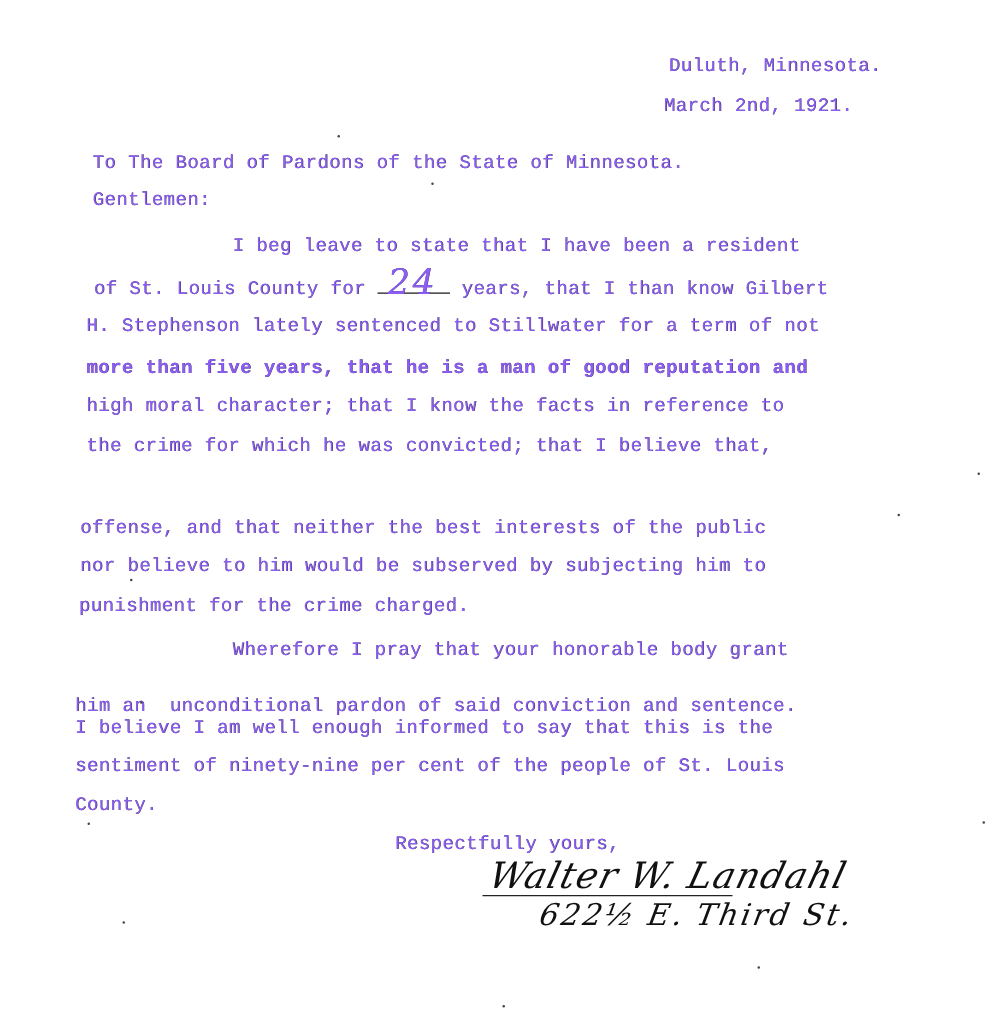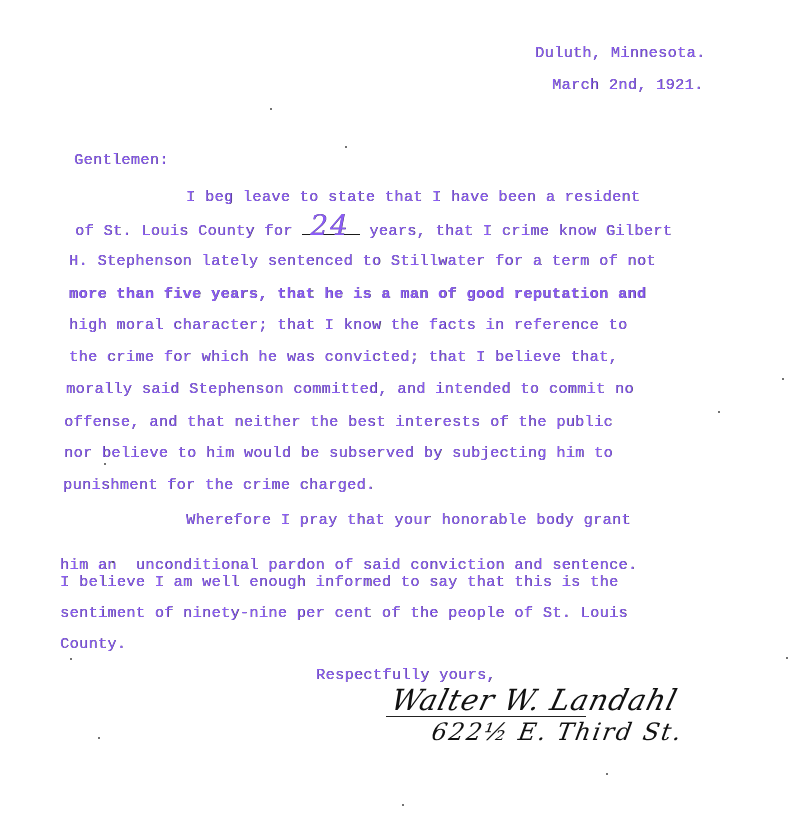--- a/index.html
+++ b/index.html
@@ -73,31 +73,31 @@
       background: #444;
       border-radius: 1px;
     }
   </style>
 </head>
 <body>
 
 <div class="page">
 
   <div class="line" style="left:535px; top:44px;">Duluth, Minnesota.</div>
-  <div class="line" style="left:552px; top:76px;font-family:Liberation Mono, monospace;">March 2nd, 1921.</div>
+  <div class="line" style="left:531px; top:76px;font-family:Liberation Mono, monospace;">March 2nd, 1921.</div>
 
+  <div class="line" style="left:74px; top:121px;">To The Board of Pardons of the State of Minnesota.</div>
   <div class="line" style="left:74px; top:151px;">Gentlemen:</div>
 
   <div class="line" style="left:186px; top:188px;">I beg leave to state that I have been a resident</div>
-  <div class="line" style="left:75px; top:218px;"><span>of St. Louis County for </span><span class="handwritten-num">24</span><span> years, that I crime know Gilbert</span></div>
+  <div class="line" style="left:75px; top:218px;"><span>of St. Louis County for </span><span class="handwritten-num">24</span><span> years, that I than know Gilbert</span></div>
   <div class="line" style="left:69px; top:252px;">H. Stephenson lately sentenced to Stillwater for a term of not</div>
   <div class="line" style="left:69px; top:285px;font-weight:bold;">more than five years, that he is a man of good reputation and</div>
   <div class="line" style="left:69px; top:316px;">high moral character; that I know the facts in reference to</div>
   <div class="line" style="left:69px; top:348px;">the crime for which he was convicted; that I believe that,</div>
-  <div class="line" style="left:66px; top:380px;">morally said Stephenson committed, and intended to commit no</div>
   <div class="line" style="left:64px; top:413px;">offense, and that neither the best interests of the public</div>
   <div class="line" style="left:64px; top:444px;">nor believe to him would be subserved by subjecting him to</div>
   <div class="line" style="left:63px; top:476px;text-align:center;">punishment for the crime charged.</div>
 
   <div class="line" style="left:186px; top:511px;">Wherefore I pray that your honorable body grant</div>
   <div class="line" style="left:60px; top:556px;">him an  unconditional pardon of said conviction and sentence.</div>
   <div class="line" style="left:60px; top:573px;">I believe I am well enough informed to say that this is the</div>
   <div class="line" style="left:60px; top:604px;">sentiment of ninety-nine per cent of the people of St. Louis</div>
   <div class="line" style="left:60px; top:635px;">County.</div>
 

